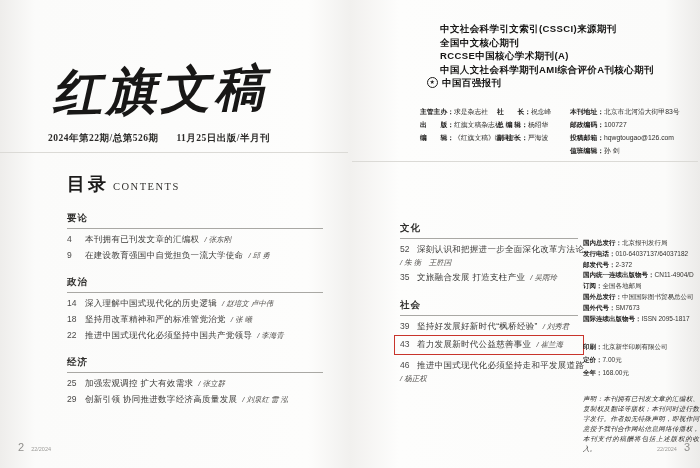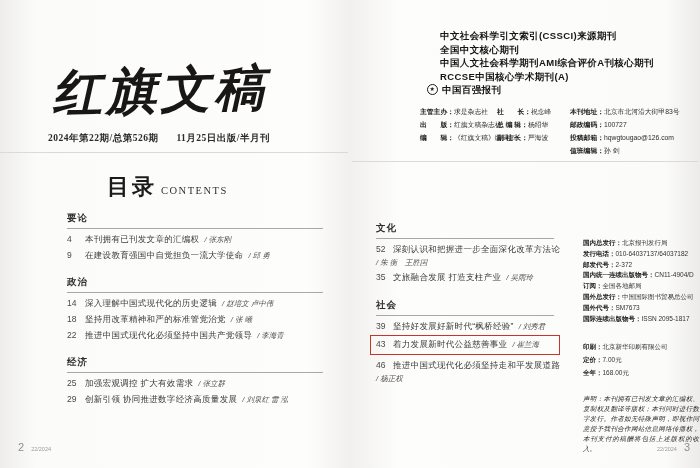--- a/index.html
+++ b/index.html
@@ -22,54 +22,54 @@
   }
   .issue-line{
     position:absolute;left:48px;top:132px;
     font-family:"Liberation Serif","DejaVu Serif",serif;
     font-weight:bold;font-size:9.5px;color:#2b2a28;letter-spacing:0.5px;white-space:nowrap;
   }
   .issue-line .gap{display:inline-block;width:18px;}
   .rule-left{position:absolute;left:0;top:152px;width:348px;height:1px;background:#dbdad6;}
   .rule-right{position:absolute;left:352px;top:161px;width:346px;height:1px;background:#dbdad6;}
   .toc-head{position:absolute;left:67px;top:172px;white-space:nowrap;}
-  .toc-cn{font-size:22px;font-weight:bold;color:#1c1b1a;letter-spacing:3px;margin-left:40px;}
+  .toc-cn{font-size:18px;font-weight:bold;color:#1c1b1a;letter-spacing:3px;}
   .toc-en{font-family:"Liberation Serif","DejaVu Serif",serif;font-size:10.5px;color:#33322f;letter-spacing:1.5px;margin-left:4px;}
   .toc-col{position:absolute;left:67px;top:212px;width:256px;}
   .sec-h{
     font-size:9.5px;font-weight:bold;color:#2e2d2b;letter-spacing:1px;
     border-bottom:1px solid #a9a8a4;padding-bottom:3px;margin-top:15px;
   }
   .toc-col .sec-h:first-child{margin-top:0;}
   .toc-item{display:flex;align-items:baseline;margin-top:5px;line-height:10px;}
   .toc-item .num{flex:none;width:18px;font-size:8.5px;color:#4a4948;}
   .toc-item .t{font-size:8.5px;color:#3c3b39;letter-spacing:0.3px;white-space:nowrap;}
   .toc-item .a{flex:none;font-style:italic;font-size:7.5px;color:#555350;margin-left:5px;white-space:nowrap;}
   .author-line{text-align:left;font-style:italic;font-size:7.5px;color:#555350;margin-top:4px;line-height:9px;}
   .author-line.intl{padding-right:34px;}
   .footer{position:absolute;bottom:13px;white-space:nowrap;}
   .footer.fl{left:18px;}
   .footer.fr{right:10px;}
   .pgnum{font-size:11px;color:#8f8e8b;}
   .pgissue{font-size:5.5px;color:#9b9a97;margin:0 7px;}
   
-  .honors{position:absolute;left:440px;top:29px;}
+  .honors{position:absolute;left:440px;top:22px;}
   .honor-line{font-size:9.5px;font-weight:bold;color:#161514;line-height:13.5px;letter-spacing:0.4px;white-space:nowrap;display:flex;align-items:center;}
   .badge{
     flex:none;display:inline-block;width:9px;height:9px;margin-left:-13px;margin-right:4px;
     border:1px solid #1d1c1b;border-radius:50%;
     font-size:6px;line-height:9px;text-align:center;color:#1d1c1b;
   }
   .masthead{position:absolute;top:105px;}
   .mh1{left:420px;}
   .mh2{left:497px;}
   .mh3{left:570px;}
   .mh-row{font-size:6.8px;line-height:13px;color:#2c2b29;white-space:nowrap;}
   .mh-row .lb{font-weight:bold;color:#1d1c1b;}
-  .r-col{position:absolute;left:376px;top:222px;width:178px;}
+  .r-col{position:absolute;left:400px;top:222px;width:178px;}
   .r-col .sec-h{margin-top:16px;}
   .r-col .sec-h:first-child{margin-top:0;}
   .r-col .toc-item .num{width:17px;}
   .hl-box{border:1.5px solid #c8342b;padding:3px 1px 4px 5px;margin:3px -6px 0 -6px;}
   .hl-box .toc-item{margin-top:0;}
   .pubinfo{position:absolute;left:583px;width:116px;}
   .pi-top{top:238px;}
   .pi-bottom{top:340px;}
   .pi-row{font-size:6.5px;line-height:10.8px;color:#33322f;white-space:nowrap;}
   .pi-row .lb{font-weight:bold;color:#1c1b1a;}
@@ -146,24 +146,24 @@
   </div>
 
   <div class="honors">
     <div class="honor-line">
         <span>中文社会科学引文索引(CSSCI)来源期刊</span>
       </div>
     <div class="honor-line">
         <span>全国中文核心期刊</span>
       </div>
     <div class="honor-line">
+        <span>RCCSE中国核心学术期刊(A)</span>
+      </div>
+    <div class="honor-line">
         <span>中国人文社会科学期刊AMI综合评价A刊核心期刊</span>
-      </div>
-    <div class="honor-line">
-        <span>RCCSE中国核心学术期刊(A)</span>
       </div>
     <div class="honor-line">
       <span class="badge">★</span>
       <span>中国百强报刊</span>
     </div>
   </div>
 
   <div class="masthead mh1">
     <div class="mh-row"><span class="lb">主管主办：</span><span>求是杂志社</span></div>
     <div class="mh-row"><span class="lb">出　　版：</span><span>红旗文稿杂志社</span></div>

